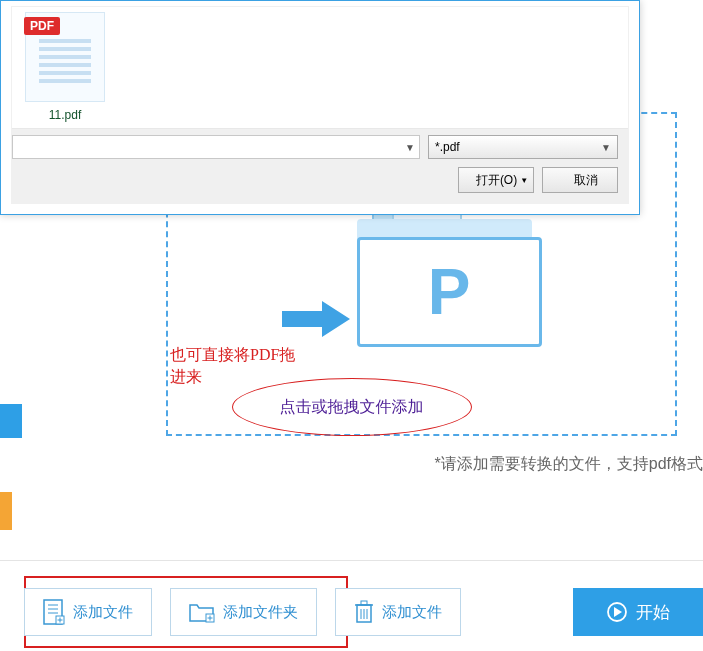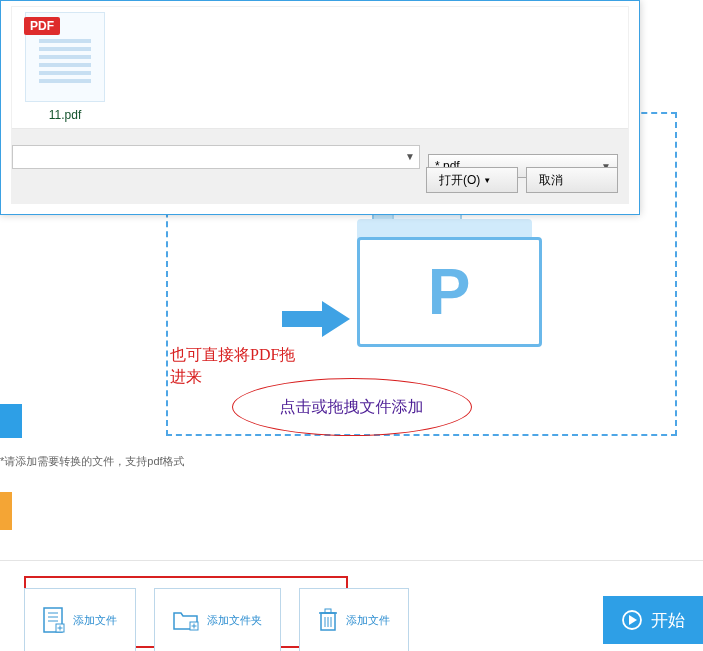--- a/index.html
+++ b/index.html
@@ -104,38 +104,37 @@
   .filter-select {
     width: 190px;
     height: 24px;
     border: 1px solid #aaa;
     background: linear-gradient(#fff,#e8e8e8);
     display: flex;
     align-items: center;
     justify-content: space-between;
     padding: 0 6px;
     font-size: 12px;
-    margin-top: 19px;
   }
   .button-row {
     position: absolute;
     right: 10px;
     bottom: 10px;
     display: flex;
     gap: 8px;
   }
   .win-btn {
-    width: 92px;
+    width: 76px;
     height: 26px;
     border: 1px solid #aaa;
     background: linear-gradient(#fafafa,#e6e6e6);
     font-size: 12px;
     display: flex;
     align-items: center;
-    justify-content: flex-start;
+    justify-content: center;
     cursor: pointer;
     padding-left: 12px;
   }
 
   
   .drop-zone-wrap {
     position: absolute;
     left: 26px;
     top: 112px;
     right: 26px;
@@ -230,22 +229,22 @@
     display: flex;
     align-items: center;
     justify-content: center;
     font-size: 16px;
     color: #4c1d95;
   }
   .hint-text {
     position: absolute;
     left: 0; right: 0;
     top: 454px;
-    text-align: left;
-    font-size: 11px;
+    text-align: right;
+    font-size: 16px;
     color: #666;
   }
 
   
   .left-tab-blue {
     position: absolute;
     left: 0;
     top: 404px;
     width: 22px;
     height: 34px;
@@ -270,40 +269,40 @@
   .bottom-bar {
     position: absolute;
     left: 24px;
     right: 0;
     top: 588px;
     display: flex;
     gap: 18px;
     align-items: center;
   }
   .flat-btn {
-    height: 64px;
+    height: 48px;
     border: 1px solid #bcd7ea;
     background: #fff;
     display: flex;
     align-items: center;
     gap: 8px;
     padding: 0 18px;
     color: #2f8fd1;
-    font-size: 11px;
+    font-size: 15px;
     cursor: pointer;
   }
   .flat-btn svg { flex-shrink: 0; }
   .start-btn {
     height: 48px;
     background: #2e9fe6;
     color: #fff;
     display: flex;
     align-items: center;
     gap: 8px;
-    padding: 0 18px;
+    padding: 0 33px;
     font-size: 17px;
     cursor: pointer;
     margin-left: auto;
   }
   .red-highlight {
     position: absolute;
     left: 24px;
     top: 576px;
     width: 324px;
     height: 72px;

